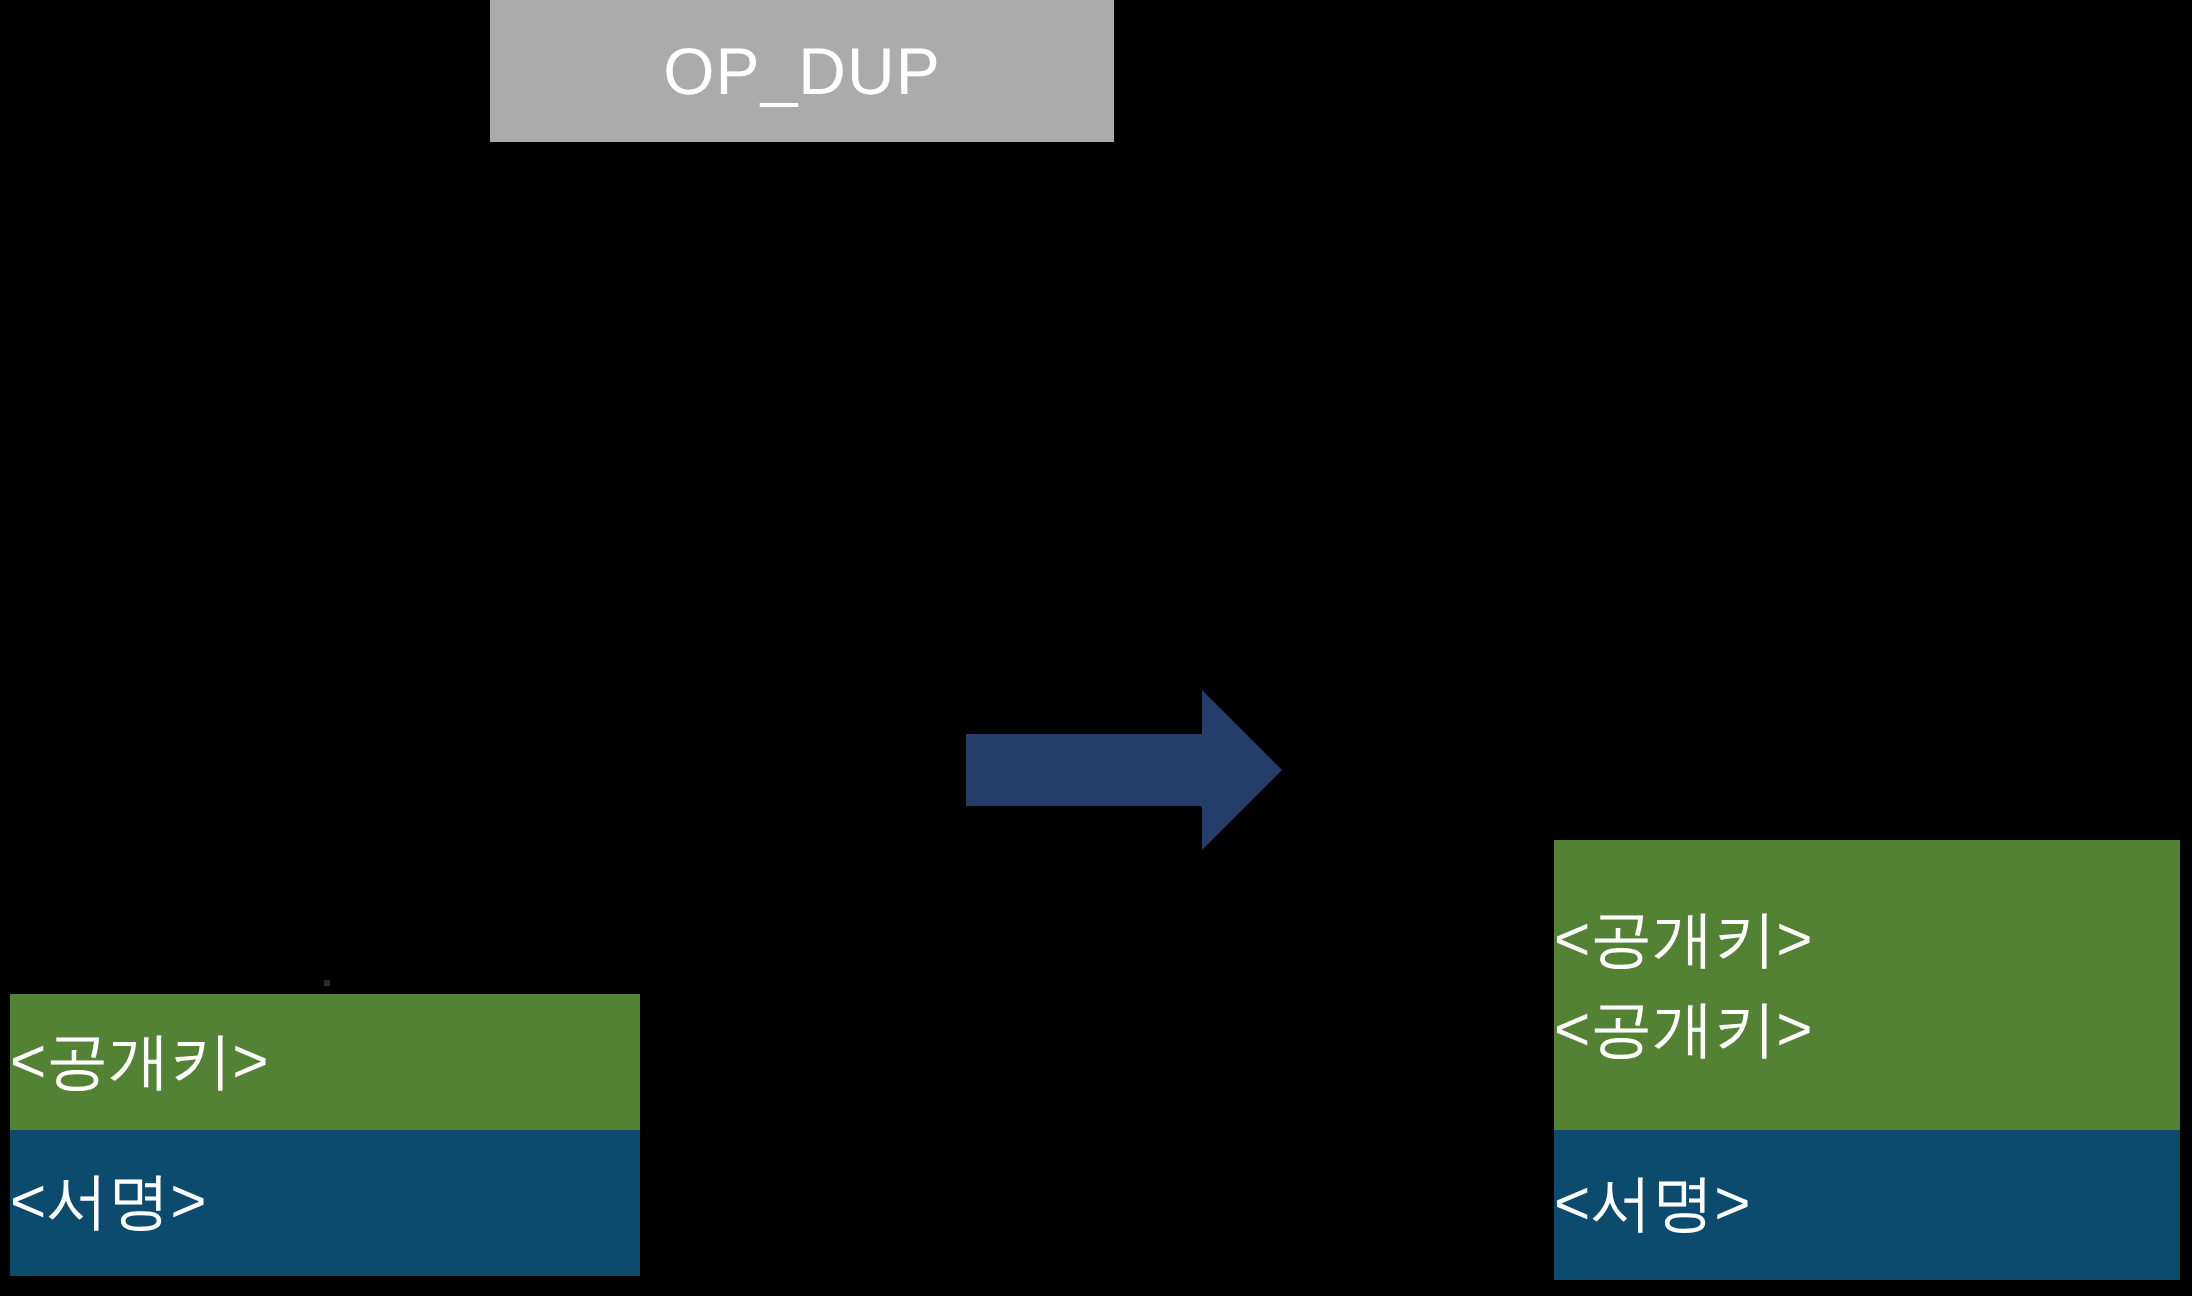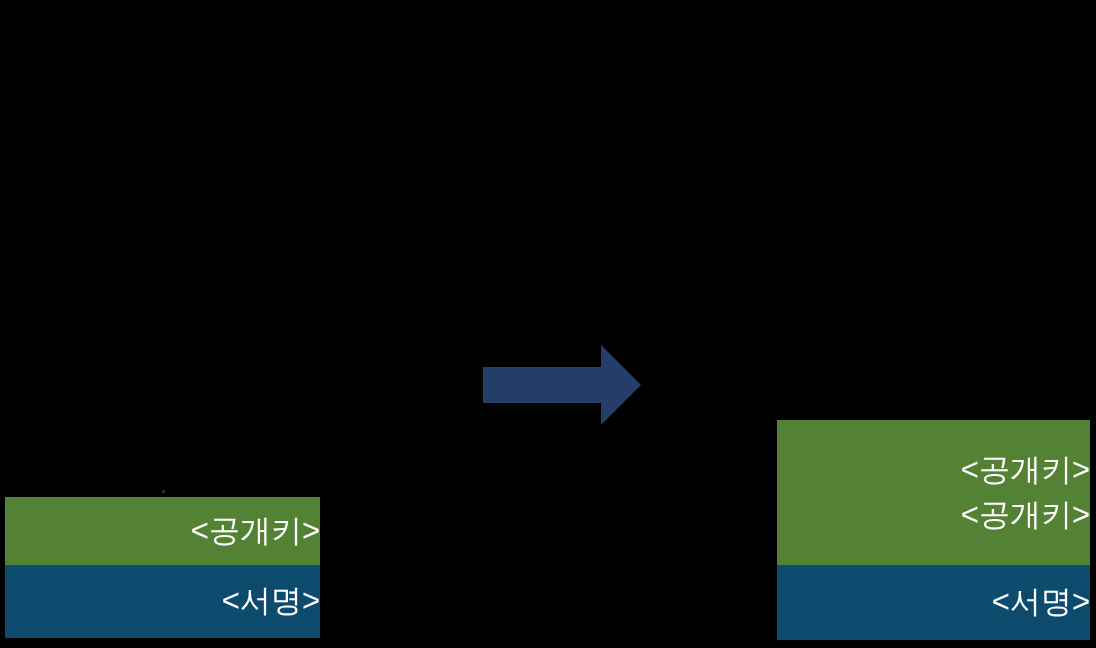--- a/index.html
+++ b/index.html
@@ -63,21 +63,21 @@
   .stack-right {
     left: 777px;
     top: 420px;
     width: 313px;
     height: 220px;
   }
 
   .cell {
     display: flex;
     flex-direction: column;
-    align-items: flex-end;
+    align-items: flex-start;
     justify-content: center;
     box-sizing: border-box;
   }
   .cell-pubkey { background: #548235; }
   .cell-sig    { background: #0c4a6e; }
 
   .stack-left .cell-pubkey  { height: 68px; }
   .stack-left .cell-sig     { height: 73px; }
   .stack-right .cell-pubkey { height: 145px; }
   .stack-right .cell-sig    { height: 75px; }
@@ -97,20 +97,23 @@
     width: 3px;
     height: 3px;
     background: #2a2a2a;
   }
 </style>
 </head>
 <body>
 
 <div id="canvas">
 
+  <div class="opcode-box">
+    <span class="opcode-label">OP_DUP</span>
+  </div>
 
   <div class="arrow">
     <svg width="158" height="80" viewBox="0 0 158 80" xmlns="http://www.w3.org/2000/svg">
       <polygon points="0,22 118,22 118,0 158,40 118,80 118,58 0,58" fill="#243E69"></polygon>
     </svg>
   </div>
 
   <div class="speck"></div>
 
   <div class="stack stack-left">

